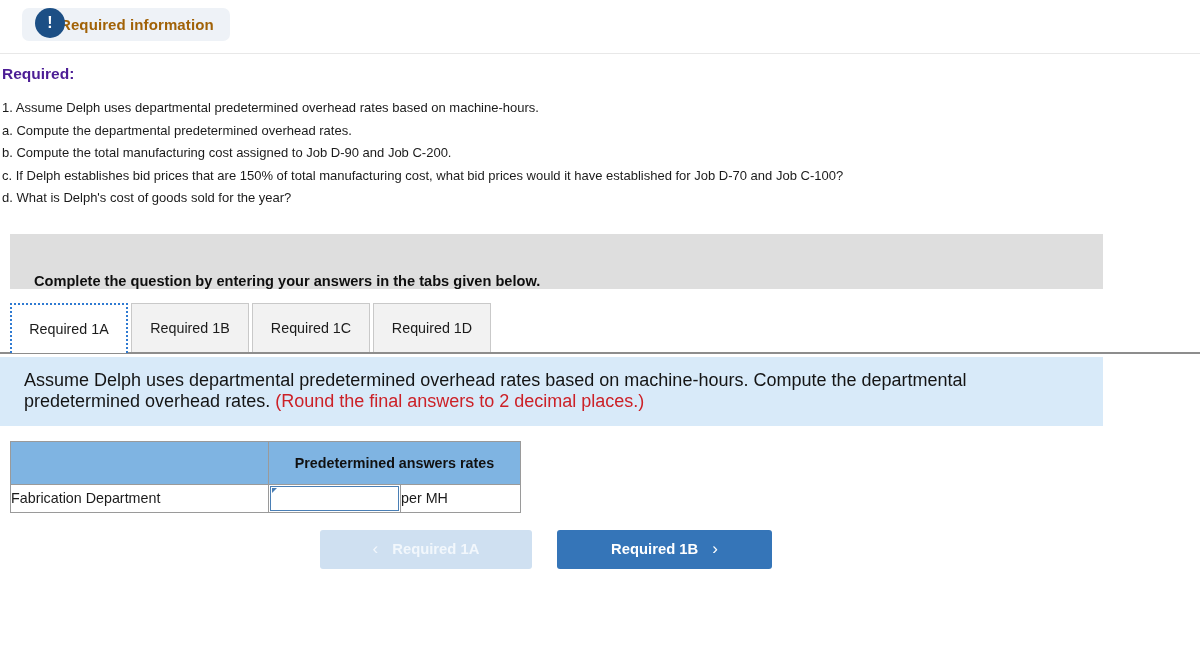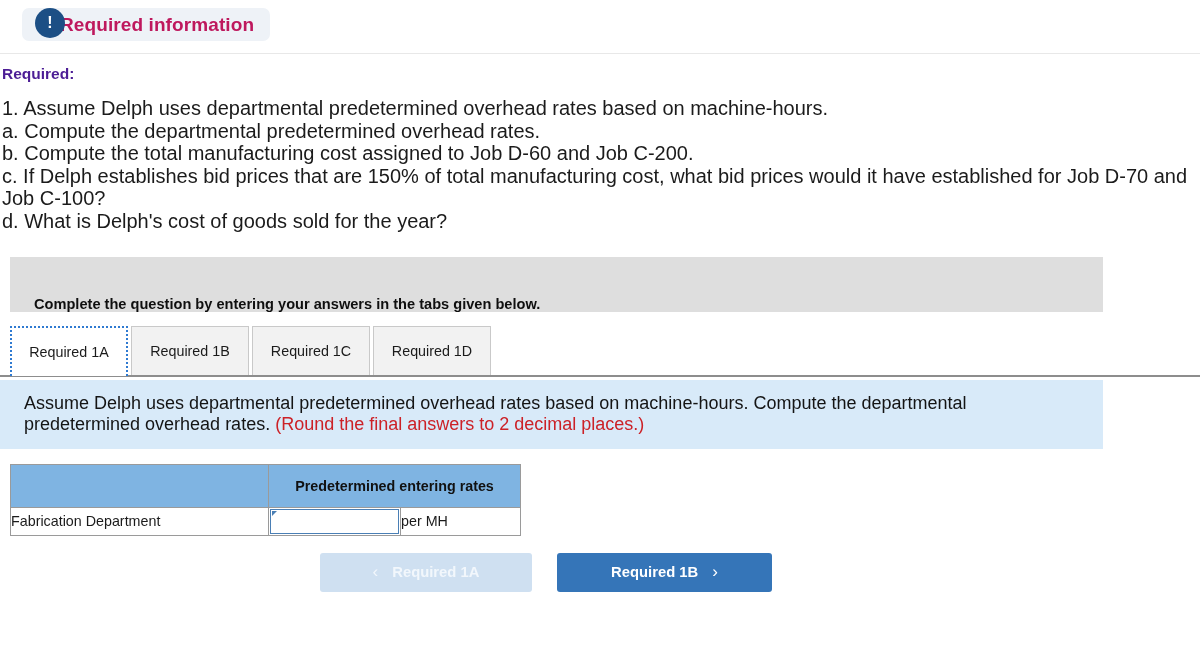--- a/index.html
+++ b/index.html
@@ -22,23 +22,23 @@
     left: 22px;
     top: 8px;
     height: 33px;
     background: #eef2f7;
     border-radius: 7px;
     padding: 0 16px 0 38px;
     display: flex;
     align-items: center;
   }
   .req-pill-label {
-    font-size: 19px;
-    font-weight: bold;
-    color: #be185d;
+    font-size: 15px;
+    font-weight: bold;
+    color: #a16207;
     letter-spacing: .1px;
     white-space: nowrap;
     text-align: right;
   }
   .bang-icon {
     position: absolute;
     left: 13px;
     top: 0px;
     width: 30px;
     height: 30px;
@@ -59,21 +59,21 @@
 
   
   .required-heading {
     margin: 11px 0 0 2px;
     font-size: 15.5px;
     font-weight: bold;
     color: #4c1d95;
   }
   .req-list {
     margin: 14px 0 0 2px;
-    font-size: 20px;
+    font-size: 13px;
     line-height: 22.6px;
     color: #1b1b1b;
   }
   .req-list div { white-space: normal; }
 
   
   .gray-banner {
     margin: 24px 0 0 10px;
     width: 1093px;
     height: 55px;
@@ -268,21 +268,21 @@
     <span class="req-pill-label">Required information</span>
   </div>
   <div class="head-divider"></div>
 </div>
 
 <div class="required-heading">Required:</div>
 
 <div class="req-list">
   <div>1. Assume Delph uses departmental predetermined overhead rates based on machine-hours.</div>
   <div>a. Compute the departmental predetermined overhead rates.</div>
-  <div>b. Compute the total manufacturing cost assigned to Job D-60 and Job C-200.</div>
+  <div>b. Compute the total manufacturing cost assigned to Job D-90 and Job C-200.</div>
   <div>c. If Delph establishes bid prices that are 150% of total manufacturing cost, what bid prices would it have established for Job D-70 and Job C-100?</div>
   <div>d. What is Delph's cost of goods sold for the year?</div>
 </div>
 
 <div class="gray-banner">
   <span class="gray-banner-text">Complete the question by entering your answers in the tabs given below.</span>
 </div>
 
 <div class="tabs-wrap">
   <div class="tabs-row">
@@ -311,21 +311,21 @@
 
 <table class="answer-table">
   <colgroup>
     <col class="col-label">
       <col class="col-input">
       <col class="col-unit">
   </colgroup>
   <thead>
     <tr>
       <th class="hdr-blank"></th>
-      <th class="hdr-rates" colspan="2">Predetermined entering rates</th>
+      <th class="hdr-rates" colspan="2">Predetermined answers rates</th>
     </tr>
   </thead>
   <tbody>
     <tr>
       <td class="row-cell-label">Fabrication Department</td>
       <td class="row-cell-input">
         <div class="input-shell">
           <input class="cell-input" type="text" value="" style="">
         </div>
       </td>

